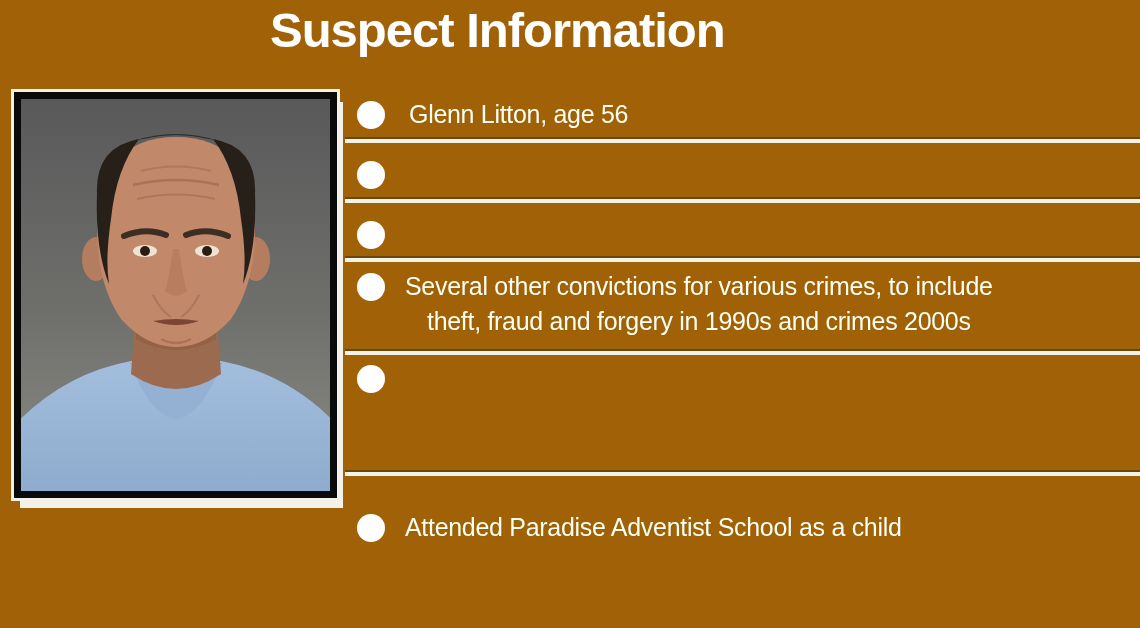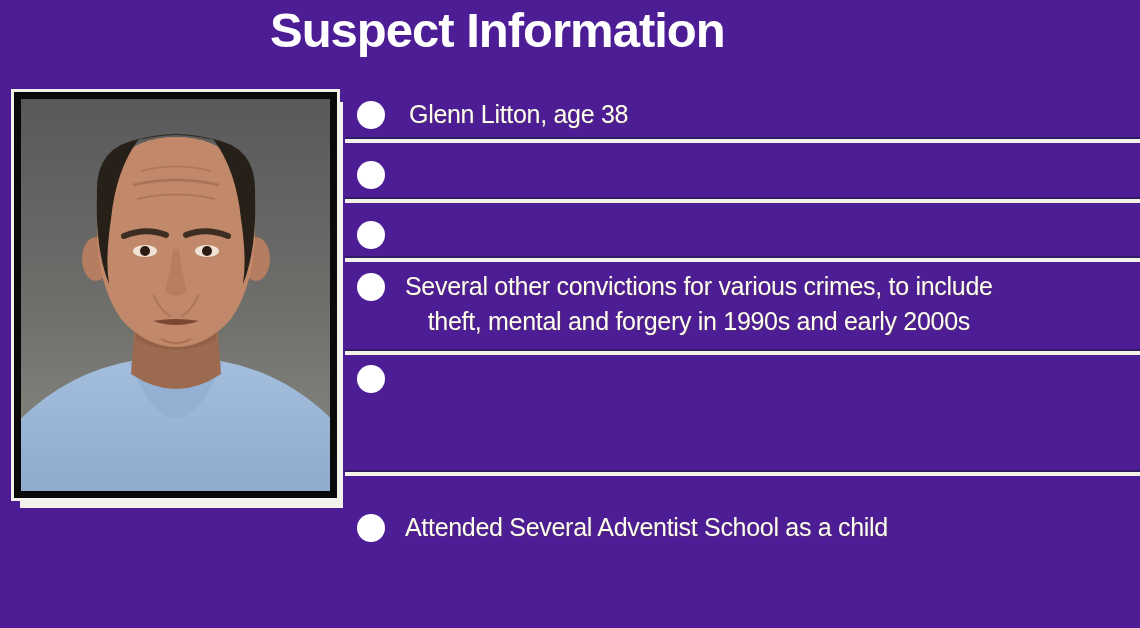--- a/index.html
+++ b/index.html
@@ -4,21 +4,21 @@
 <style>
   html, body {
     margin: 0;
     padding: 0;
     background: #222;
   }
   .slide {
     position: relative;
     width: 1140px;
     height: 628px;
-    background: #4c1d95;
+    background: #a16207;
     overflow: hidden;
     font-family: "Liberation Sans", sans-serif;
   }
   .title {
     position: absolute;
     left: 270px;
     top: 2px;
     font-size: 49px;
     font-weight: bold;
     letter-spacing: -1px;
@@ -147,44 +147,44 @@
       <path d="M 178 196 Q 170 212 160 218" stroke="#a06a4e" stroke-width="2" fill="none" opacity="0.6"></path>
 
       <path d="M 132 222 Q 155 218 178 222 Q 155 230 132 222 Z" fill="#7c4634"></path>
 
       <path d="M 140 240 Q 155 248 170 240" stroke="#9a6248" stroke-width="2.5" fill="none" opacity="0.6"></path>
     </svg>
   </div>
 
   <div class="bullet-row row-1">
     <span class="bullet-dot"></span>
-    <span class="bullet-text">Glenn Litton, age 38</span>
+    <span class="bullet-text">Glenn Litton, age 56</span>
   </div>
   <div class="separator sep-1"></div>
 
   <div class="bullet-row row-2">
     <span class="bullet-dot"></span>
   </div>
   <div class="separator sep-2"></div>
 
   <div class="bullet-row row-3">
     <span class="bullet-dot"></span>
   </div>
   <div class="separator sep-3"></div>
 
   <div class="bullet-row row-4">
     <span class="bullet-dot"></span>
     <span class="bullet-text">Several other convictions for various crimes, to include
-theft, mental and forgery in 1990s and early 2000s</span>
+theft, fraud and forgery in 1990s and crimes 2000s</span>
   </div>
   <div class="separator sep-4"></div>
 
   <div class="bullet-row row-5">
     <span class="bullet-dot"></span>
   </div>
   <div class="separator sep-5"></div>
 
   <div class="bullet-row row-6">
     <span class="bullet-dot"></span>
-    <span class="bullet-text">Attended Several Adventist School as a child</span>
+    <span class="bullet-text">Attended Paradise Adventist School as a child</span>
   </div>
 
 </div>
 
 </body></html>

